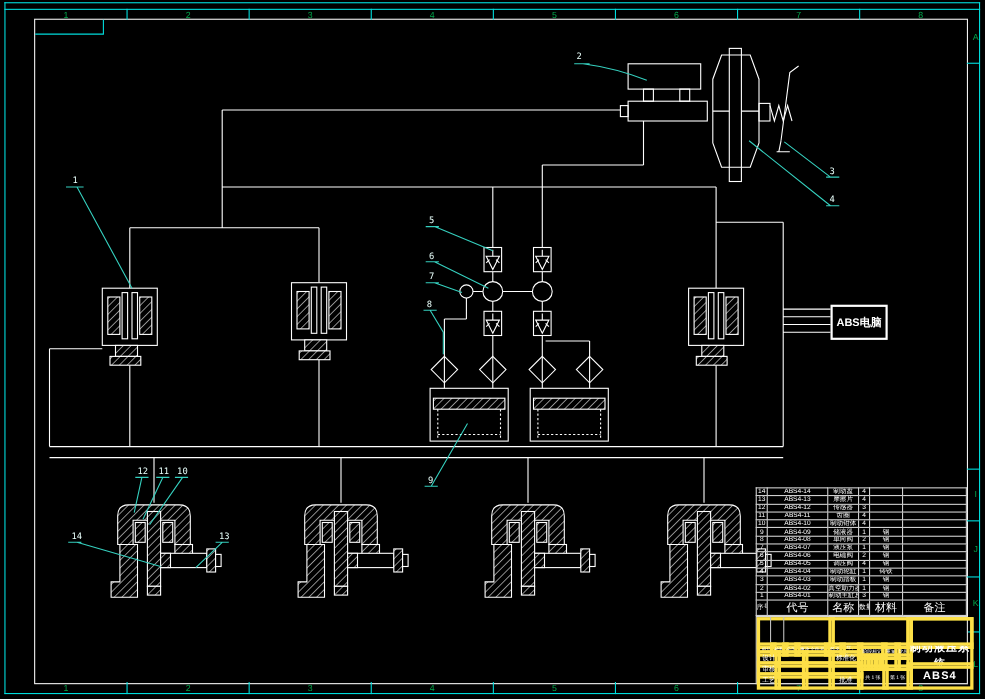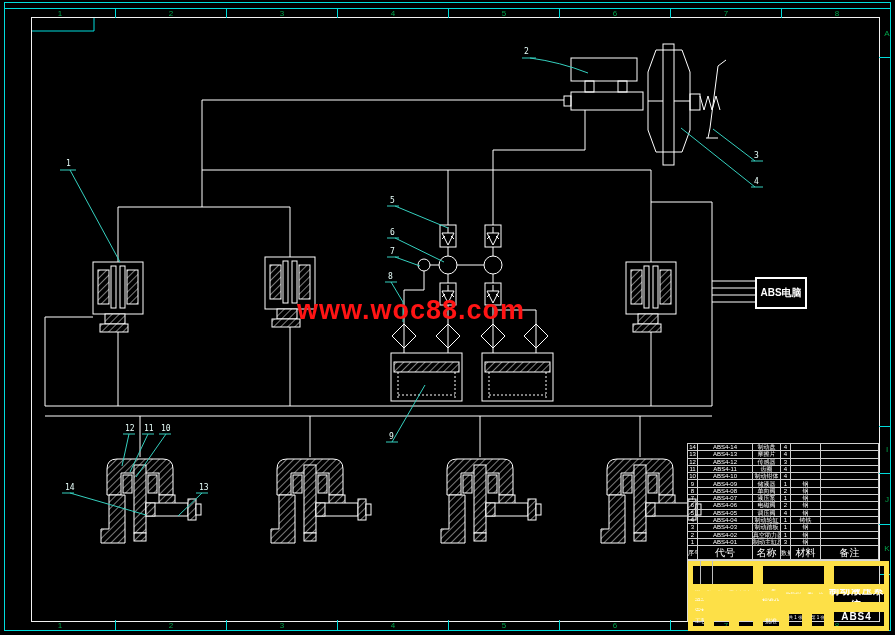--- a/index.html
+++ b/index.html
@@ -15,21 +15,21 @@
   #absbox{position:absolute;left:755px;top:277px;width:48px;height:28px;border:2px solid #fff;
           color:#fff;font-size:10px;font-weight:bold;display:flex;align-items:center;justify-content:center;}
   
   #ptable{position:absolute;left:687px;top:443px;width:191px;height:117px;border-collapse:collapse;
           table-layout:fixed;color:#fff;}
   #ptable td{border:1px solid #cfcfcf;font-size:6px;line-height:6.2px;height:6.3px;padding:0;
              text-align:center;overflow:hidden;white-space:nowrap;}
   #ptable tr.hd td{font-size:10px;height:13px;line-height:11px;}
   
   #tblock{position:absolute;left:687px;top:560px;width:191px;height:60px;border:1px solid #d8d8d8;color:#fff;}
-  .tb{position:absolute;border:5px solid #fde047;overflow:hidden;display:flex;align-items:center;
+  .tb{position:absolute;border:3px solid #fde047;overflow:hidden;display:flex;align-items:center;
       justify-content:center;text-align:center;}
   .t45{font-size:4.5px;line-height:5px;}
   .t6{font-size:6px;line-height:7px;}
   .t10{font-size:10px;font-weight:bold;letter-spacing:1px;}
   svg{position:absolute;left:0;top:0;}
 </style>
 </head>
 <body>
 
 <div id="sheet">
@@ -226,21 +226,20 @@
   <div class="co" style="left:161px;top:425px">10</div>
   <div class="co" style="left:144px;top:425px">11</div>
   <div class="co" style="left:125px;top:425px">12</div>
   <div class="co" style="left:199px;top:484px">13</div>
   <div class="co" style="left:65px;top:484px">14</div>
 
   <div id="absbox">
     <span>ABS电脑</span>
   </div>
 
-  <div id="watermark">www.woc88.com</div>
 
   <table id="ptable">
     <colgroup>
         <col style="width:10px">
         <col style="width:55px">
         <col style="width:28px">
               <col style="width:10px">
         <col style="width:30px">
         <col style="width:58px">
       </colgroup>

